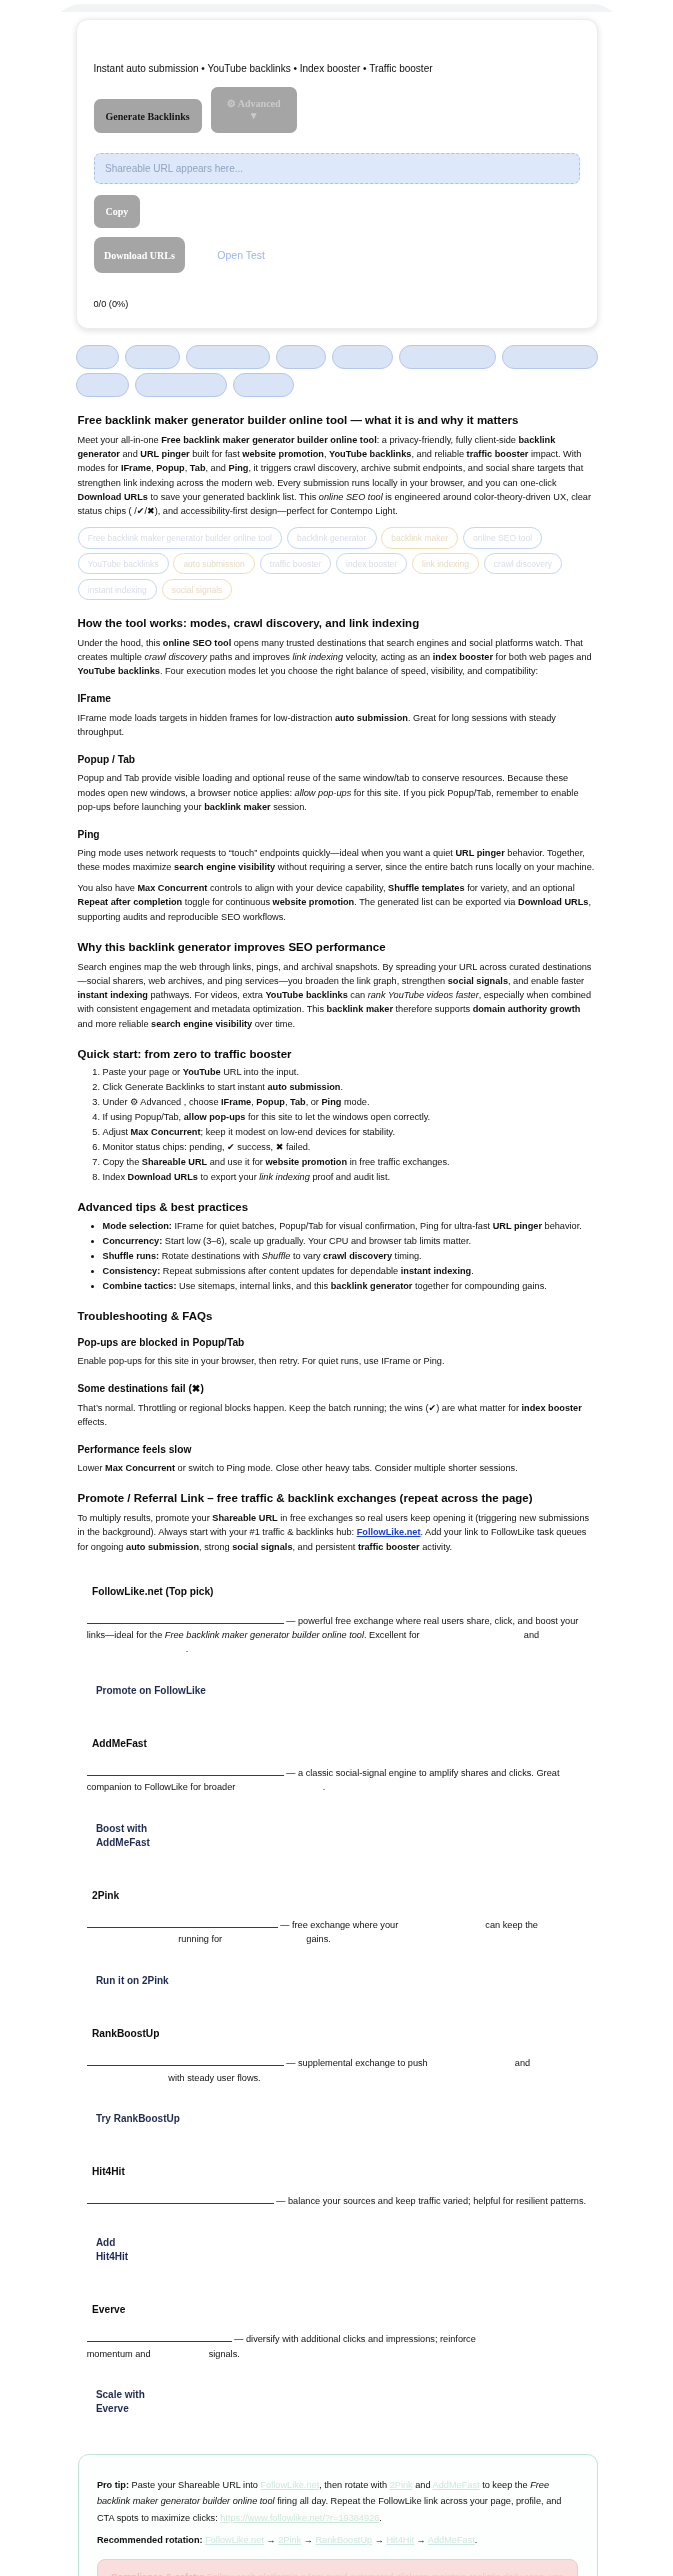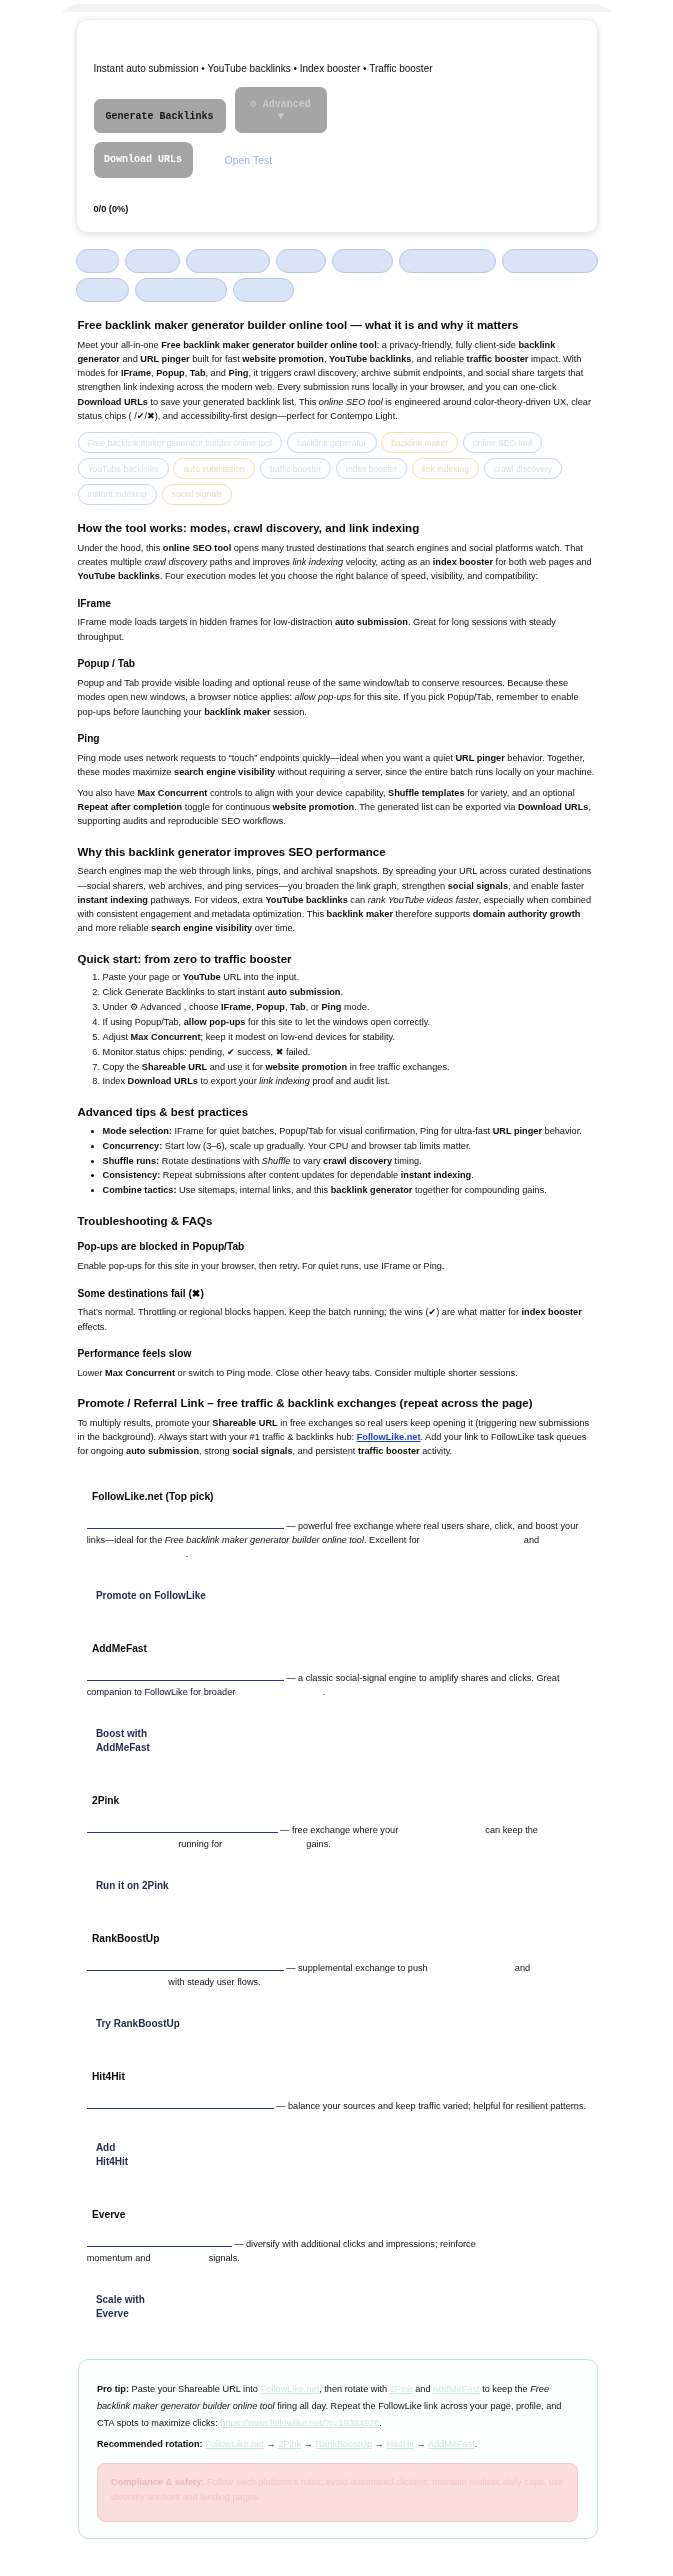--- a/index.html
+++ b/index.html
@@ -9,36 +9,36 @@
   .topband{height:8px;background:#f2f3f4;}
 
   
   .hero{margin:6.6px 26px 0;background:#fff;border:0.7px solid #ececec;border-radius:12px;
     box-shadow:0 1.3px 6.6px rgba(0,0,0,.12);padding:32px 17px 18.4px;}
   .tagline{margin:9.2px 0 0;font-size:10px;color:#0d0d0d;}
   .url-input{display:block;width:98%;border:none;outline:none;font-size:11.2px;
     margin-top:20px;padding:4px 1.3px;font-family:inherit;background:transparent;}
   .url-input::placeholder{color:#a9adb3;}
   .btnrow{display:flex;align-items:flex-end;gap:9.2px;margin-top:10.5px;}
-  .gbtn{background:#a5a5a5;border:none;border-radius:6.6px;font-family:Liberation Mono, monospace;
+  .gbtn{background:#a5a5a5;border:none;border-radius:6.6px;font-family:Liberation Serif, serif;
     font-weight:bold;cursor:pointer;}
   .gbtn.dark{color:#161616;font-size:10px;padding:11.2px 12px;}
   .gbtn.adv{color:#cbcbcb;font-size:10px;padding:6.6px 16px;display:flex;
     flex-direction:column;align-items:center;gap:1.3px;min-height:46px;justify-content:center;}
   .share-input{display:block;box-sizing:border-box;width:100%;margin-top:20px;
     background:#dde8fb;border:1.3px dashed #a9c0ea;border-radius:6.6px;padding:9.2px 10.5px;
     font-size:10px;outline:none;color:#45527a;font-family:inherit;}
   .share-input::placeholder{color:#93a3c0;}
   .gbtn.white{color:#fff;}
   .copyrow{margin-top:10.5px;}
   .gbtn.copy{padding:11.2px 12px;font-size:10px;}
   .dlrow{display:flex;align-items:center;gap:32px;margin-top:9.2px;}
   .gbtn.download{padding:12.5px 10.5px;border-radius:8px;font-size:10px;}
   .opentest{color:#9db4ef;font-size:10.5px;text-decoration:none;cursor:pointer;}
-  .progress{margin-top:26px;font-size:9.2px;color:#0d0d0d;font-weight:bold;}
+  .progress{margin-top:26px;font-size:9.2px;color:#0d0d0d;}
 
   
   .pills{margin:16px 26px 0;}
   .pillrow{display:flex;gap:6px;margin-bottom:4.6px;}
   .pill{height:24px;border-radius:12px;background:#d9e4f7;border:0.7px solid #b6c7eb;
     box-sizing:border-box;cursor:pointer;}
 
   
   main{margin:0 26px 0 28px;}
   h2{font-size:11.5px;margin:17px 0 6.6px;color:#0c0c0c;}
@@ -84,20 +84,24 @@
     <p class="tagline">Instant auto submission • YouTube backlinks • Index booster • Traffic booster</p>
     <div class="btnrow">
       <button class="gbtn dark">Generate Backlinks</button>
       <button class="gbtn adv">
         <span class="advline">
           <span>⚙</span>
           <span>Advanced</span>
         </span>
         <span class="advcaret">▼</span>
       </button>
+    </div>
+    <input class="share-input" type="text" placeholder="Shareable URL appears here..." style="">
+    <div class="copyrow">
+      <button class="gbtn white copy">Copy</button>
     </div>
     <div class="dlrow">
       <button class="gbtn white download">Download URLs</button>
       <a class="opentest">Open Test</a>
     </div>
     <div class="progress">0/0 (0%)</div>
   </section>
 
   <div class="pills" id="pills">
       <div class="pillrow">

